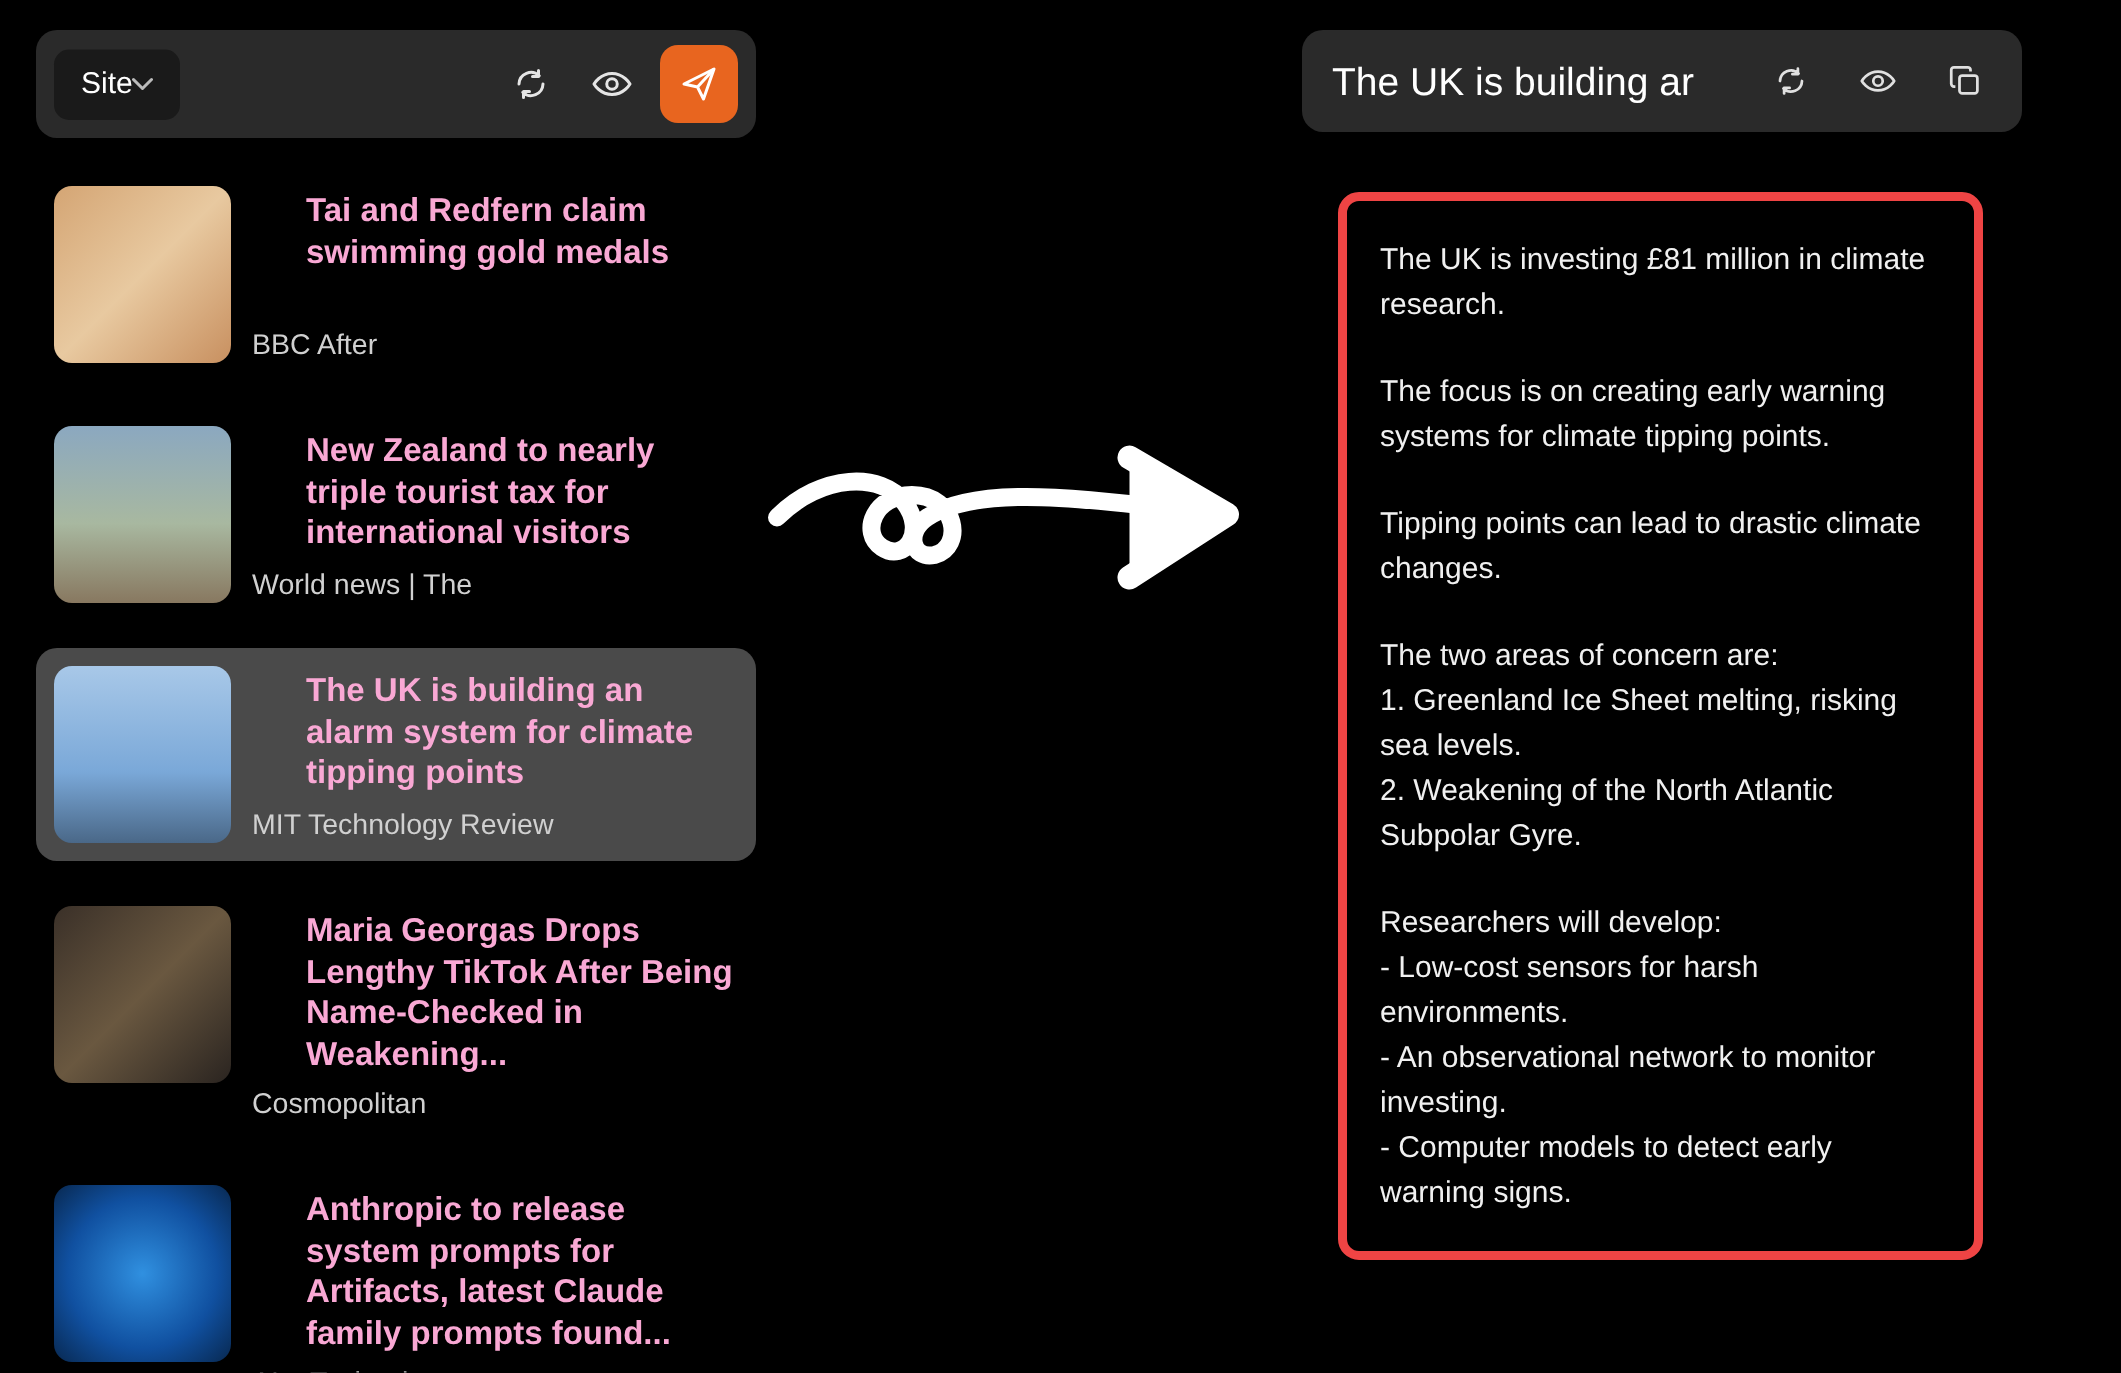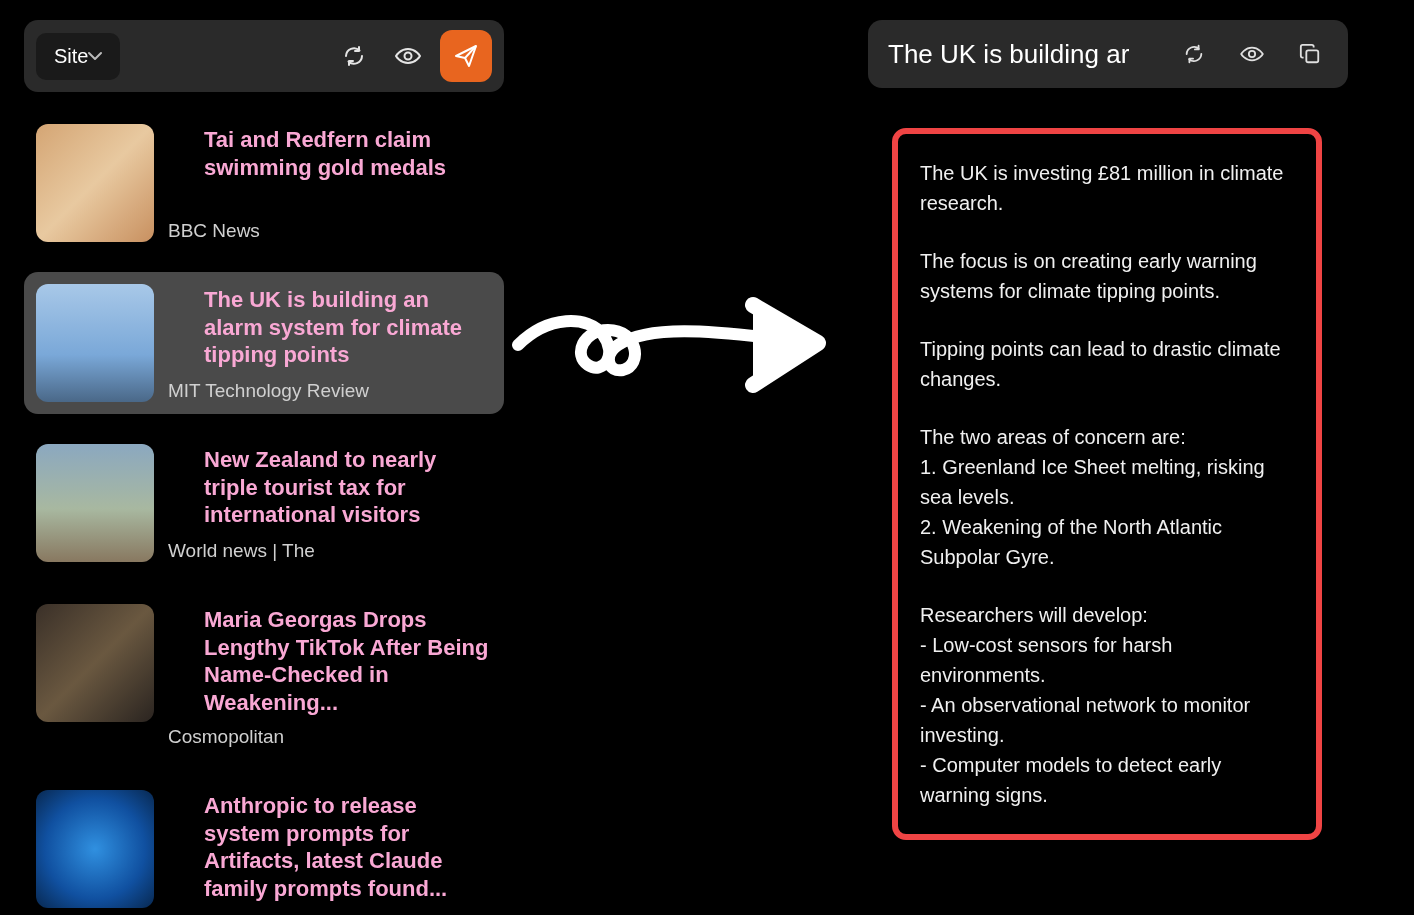--- a/index.html
+++ b/index.html
@@ -136,35 +136,35 @@
           <path d="M3 13 L23 3 L16 23 L12 15 L3 13 Z" stroke="currentColor" stroke-width="2" stroke-linejoin="round"></path>
           <path d="M12 15 L23 3" stroke="currentColor" stroke-width="2"></path>
         </svg>
     </div>
   </div>
   <div class="article-list" id="article-list">
       <div class="article">
         <div class="thumb sport"></div>
         <div class="article-text">
           <div class="article-title">Tai and Redfern claim swimming gold medals</div>
-          <div class="article-source">BBC News</div>
+          <div class="article-source">BBC After</div>
+        </div>
+      </div>
+      <div class="article">
+        <div class="thumb nz"></div>
+        <div class="article-text">
+          <div class="article-title">New Zealand to nearly triple tourist tax for international visitors</div>
+          <div class="article-source">World news | The</div>
         </div>
       </div>
       <div class="article selected">
         <div class="thumb ice"></div>
         <div class="article-text">
           <div class="article-title">The UK is building an alarm system for climate tipping points</div>
           <div class="article-source">MIT Technology Review</div>
-        </div>
-      </div>
-      <div class="article">
-        <div class="thumb nz"></div>
-        <div class="article-text">
-          <div class="article-title">New Zealand to nearly triple tourist tax for international visitors</div>
-          <div class="article-source">World news | The</div>
         </div>
       </div>
       <div class="article">
         <div class="thumb tiktok"></div>
         <div class="article-text">
           <div class="article-title">Maria Georgas Drops Lengthy TikTok After Being Name-Checked in Weakening...</div>
           <div class="article-source">Cosmopolitan</div>
         </div>
       </div>
       <div class="article">

